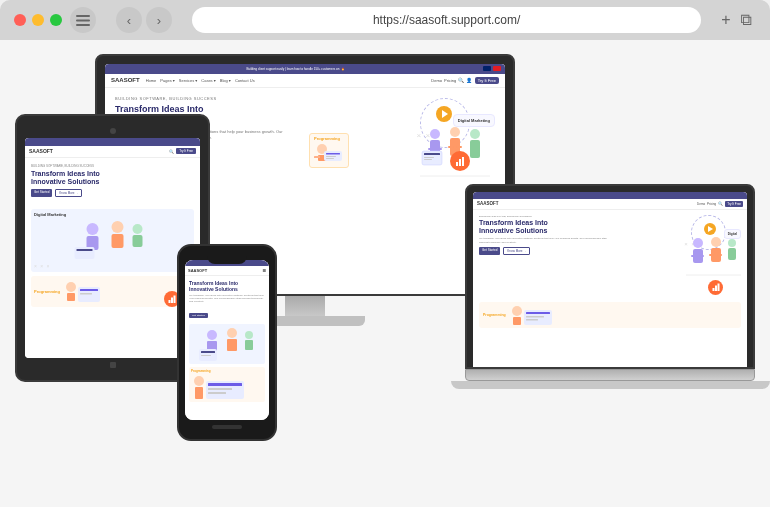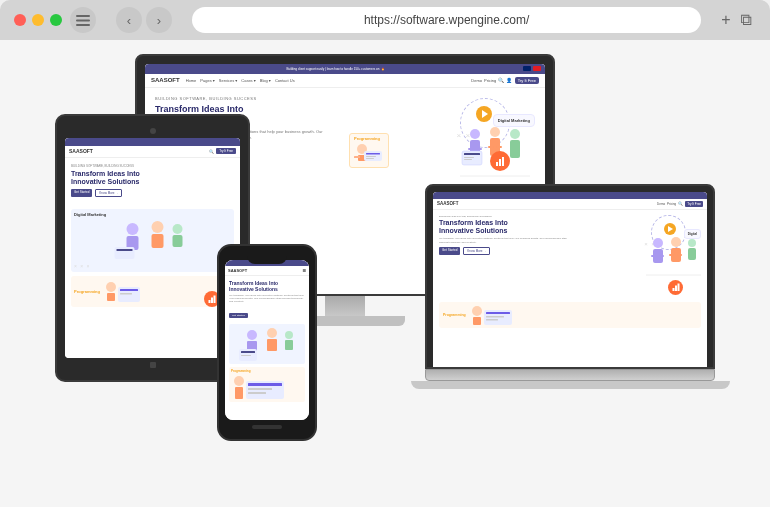--- a/index.html
+++ b/index.html
@@ -96,21 +96,21 @@
       display: flex;
       align-items: center;
       justify-content: center;
       position: relative;
       overflow: hidden;
     }
 
     
     .device-showcase {
       position: relative;
-      width: 660px;
+      width: 740px;
       height: 440px;
     }
 
     
     .desktop-monitor {
       position: absolute;
       top: 0;
       left: 80px;
       width: 420px;
     }
@@ -500,21 +500,21 @@
         <rect y="9" width="14" height="2" rx="1" fill="#666"></rect>
       </svg>
     </div>
 
     <div class="browser-nav">
       <div class="nav-btn">‹</div>
       <div class="nav-btn">›</div>
     </div>
 
     <div class="url-bar">
-      <span>https://software.wpengine.com/</span>
+      <span>https://saasoft.support.com/</span>
     </div>
 
     <div class="browser-actions">
       <span class="action-btn">+</span>
       <span class="action-btn">⧉</span>
     </div>
   </div>
 
   <div class="browser-content">
     <div class="device-showcase">

